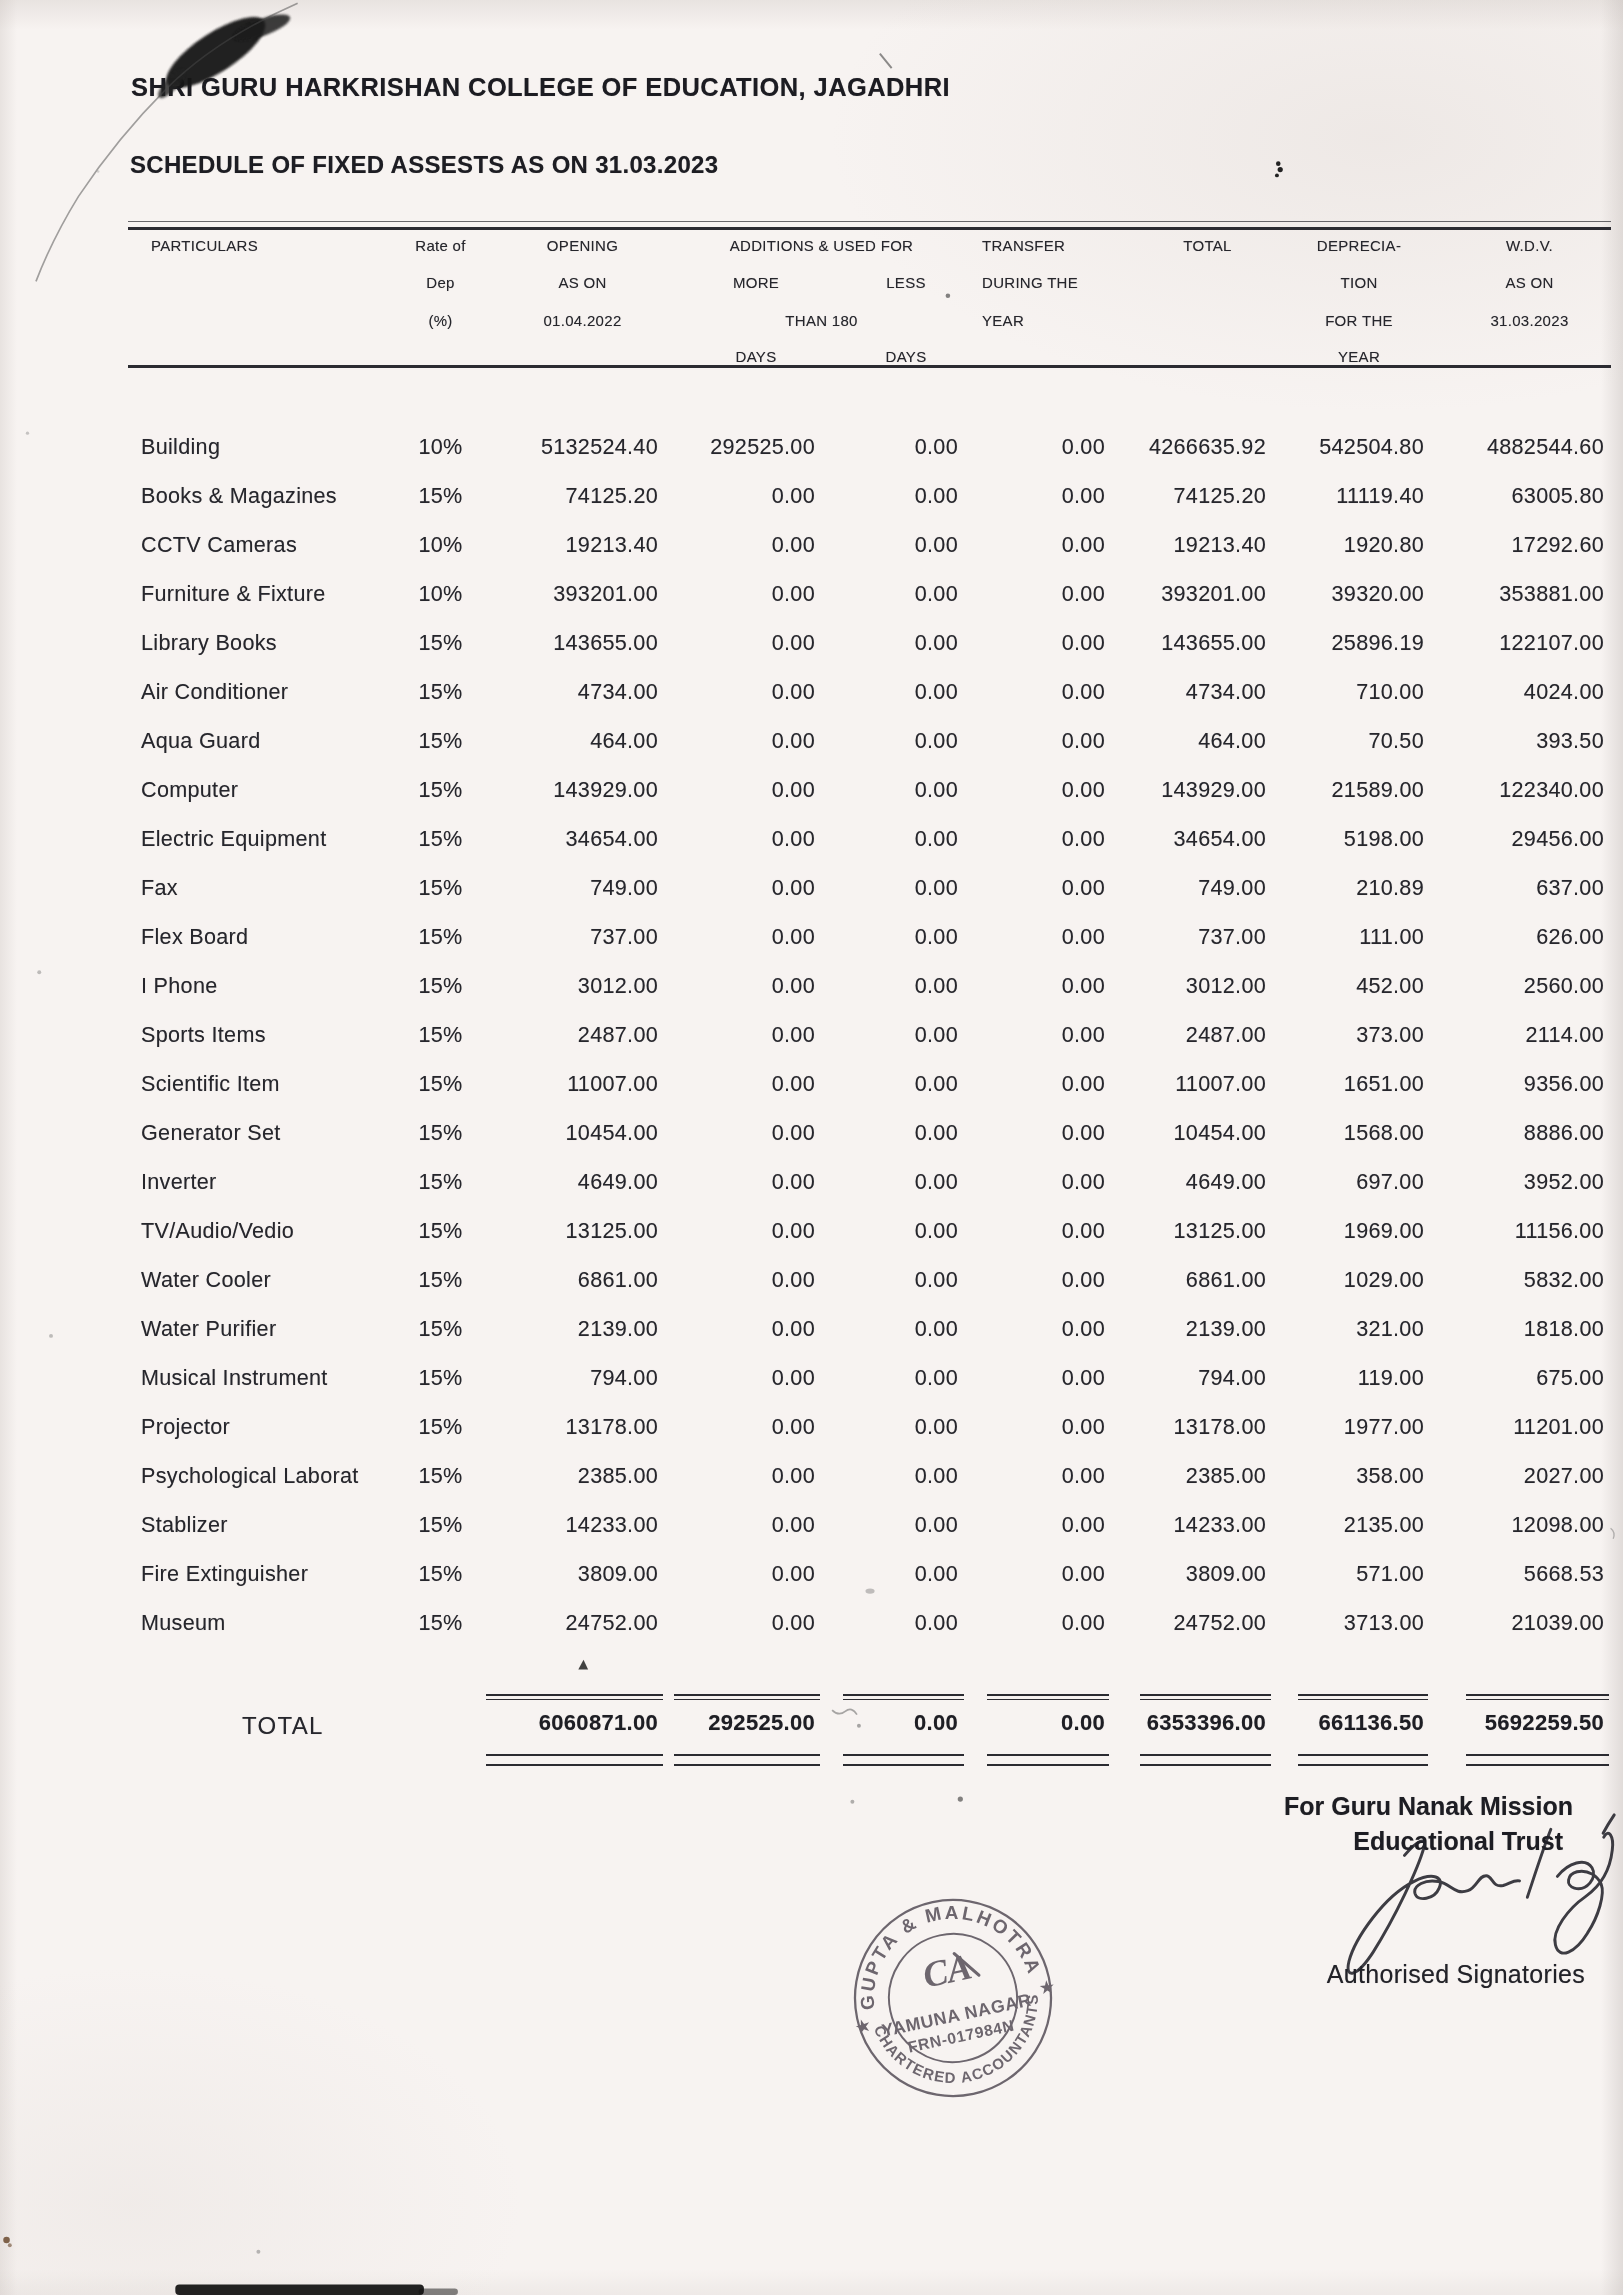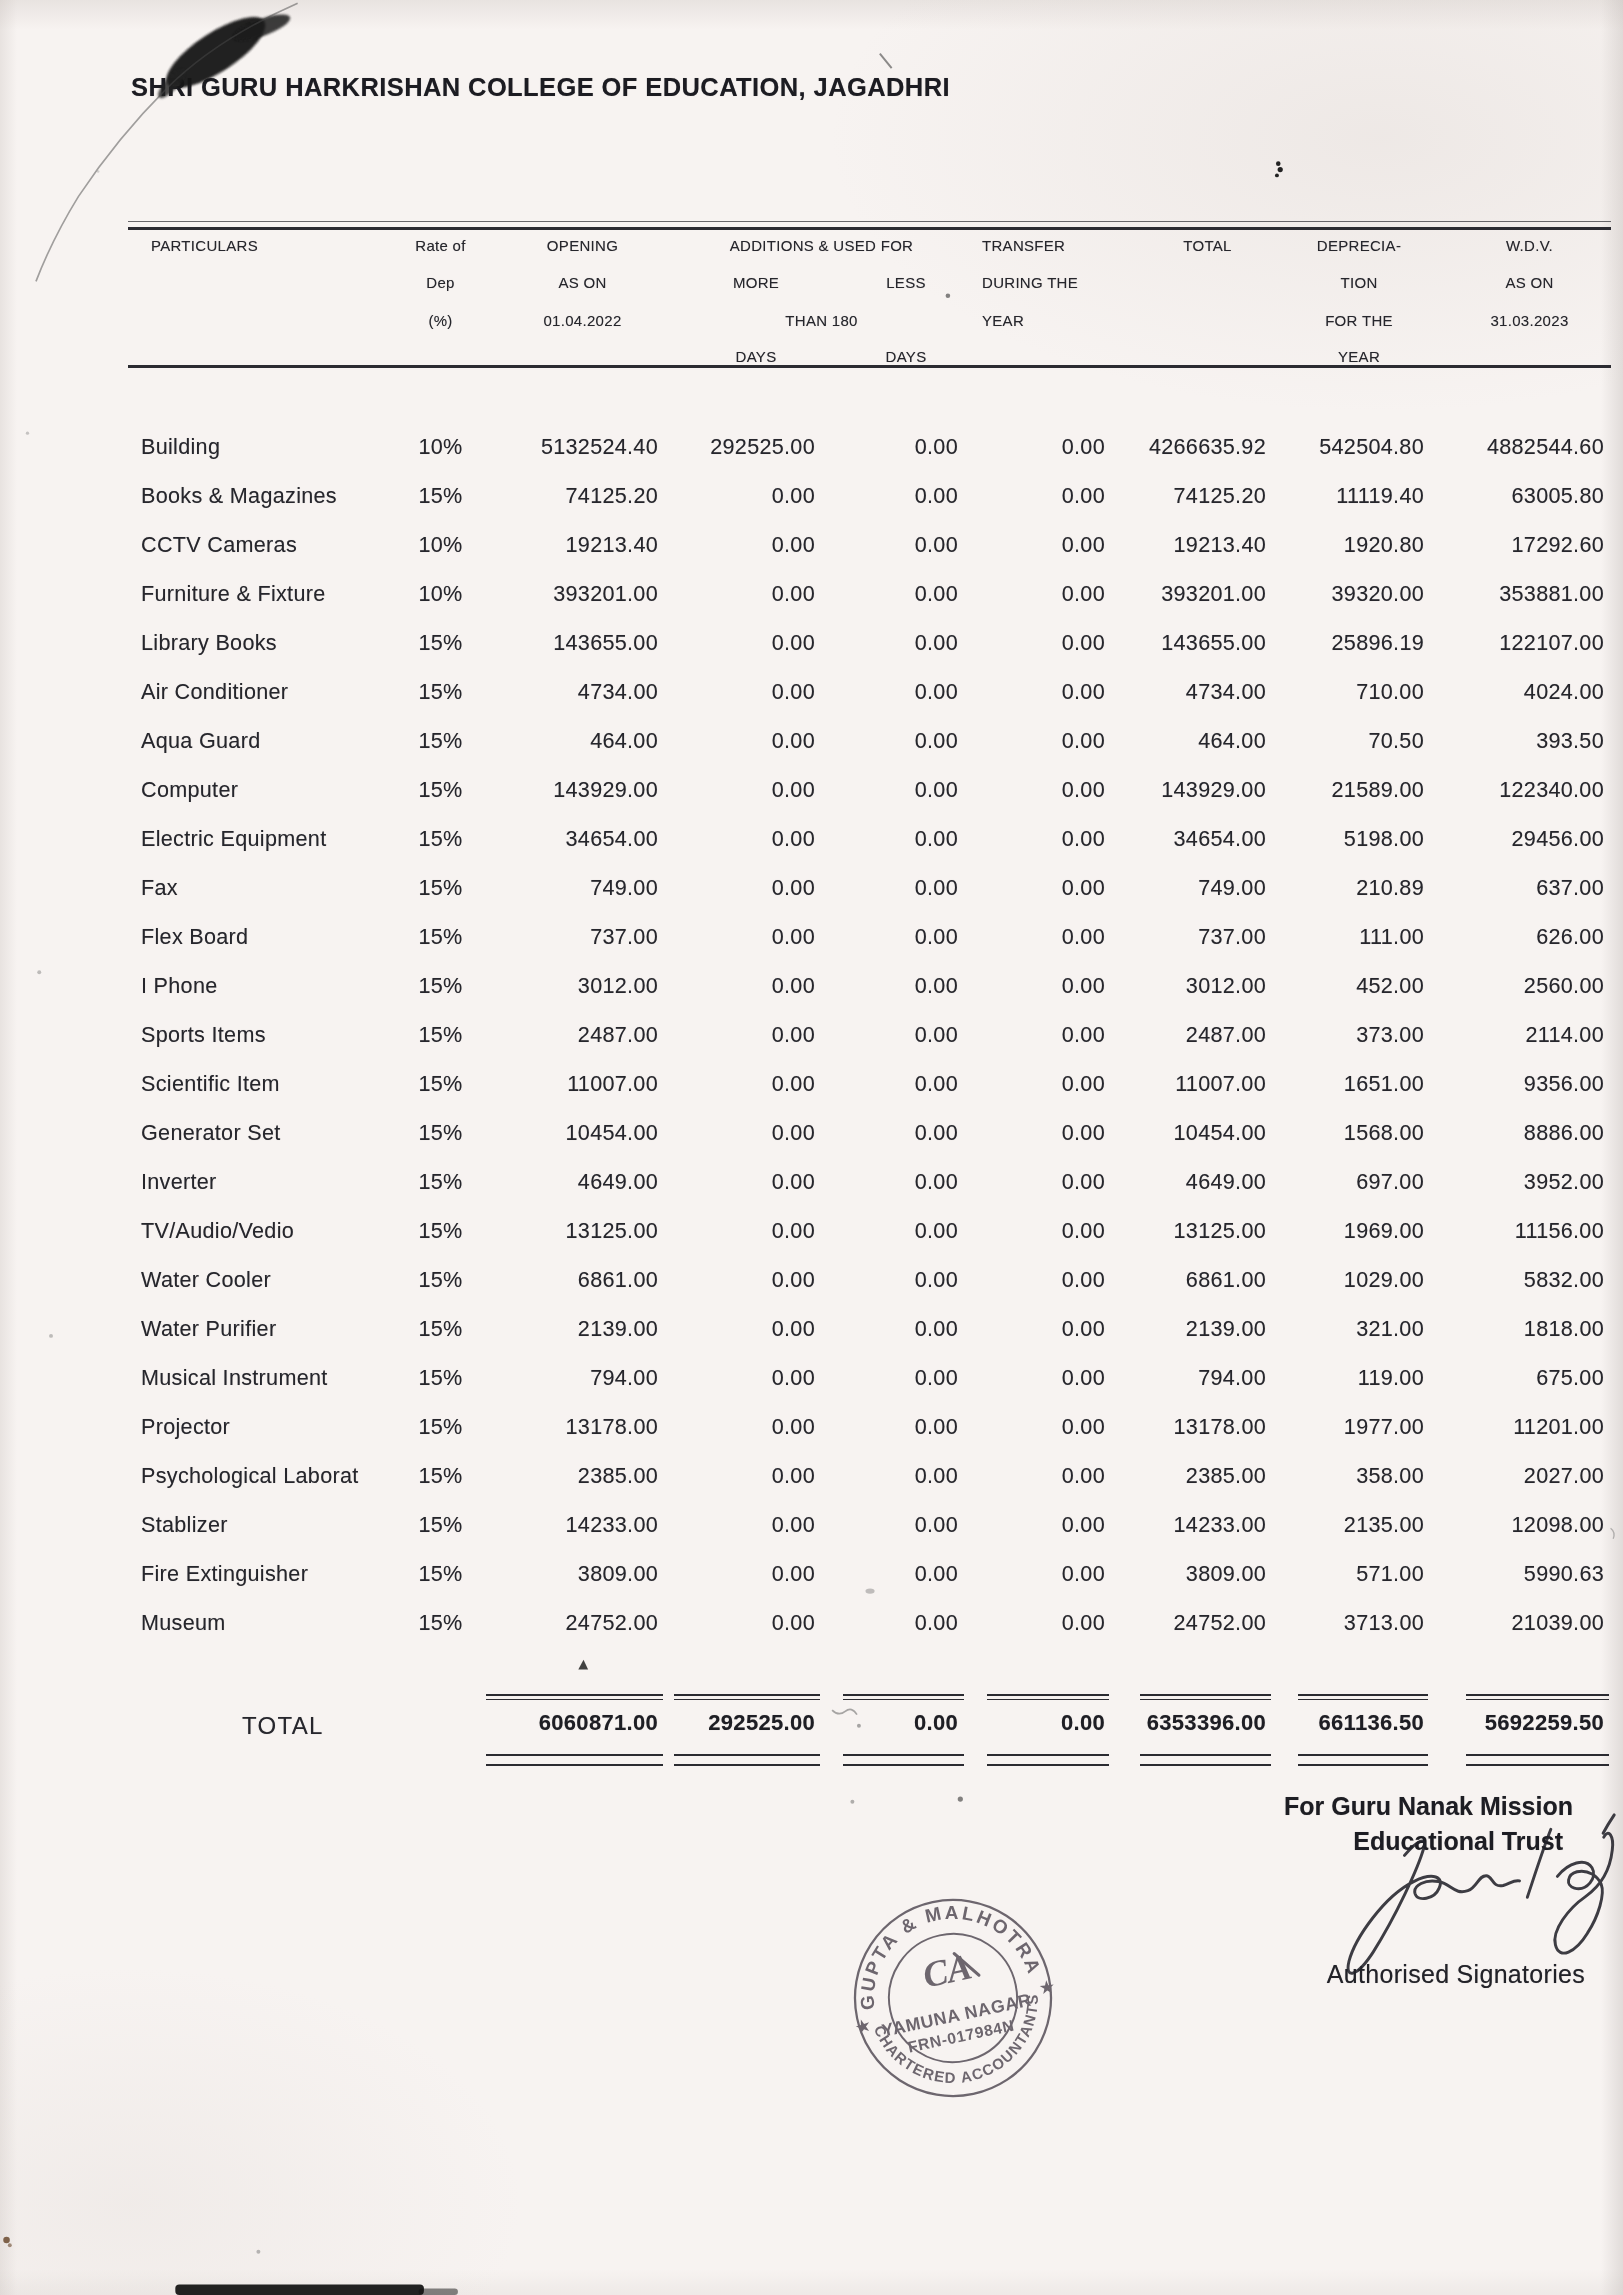--- a/index.html
+++ b/index.html
@@ -59,20 +59,21 @@
   .auth-text { position:absolute; font-size:25px; font-weight:400; color:#222228;
                text-shadow:0 0 0.7px rgba(25,25,30,.45); letter-spacing:0.3px; }
   svg { position:absolute; overflow:visible; }
 </style>
 </head>
 <body>
 
 <div class="page">
 
   <div class="abs doc-title">SHRI GURU HARKRISHAN  COLLEGE OF EDUCATION, JAGADHRI</div>
+  <div class="abs doc-subtitle">SCHEDULE OF FIXED ASSESTS AS ON 31.03.2023</div>
 
   <div class="rule" style="left:128px;top:221px;width:1483px;height:1.3px;opacity:.7"></div>
   <div class="rule" style="left:128px;top:227px;width:1483px;height:2.6px"></div>
   <div class="rule" style="left:128px;top:365px;width:1483px;height:2.6px"></div>
 
   <div class="hdr" style="left:151px;top:237px;">
     <span>PARTICULARS</span>
   </div>
   <div class="hdr ctr" style="left:388px;top:237px;width:105px;height:131px;">
     <div class="l1">Rate of</div>
@@ -372,21 +373,21 @@
       </div>
       <div class="trow">
         <span class="cell c-part">Fire Extinguisher</span>
         <span class="cell c-rate">15%</span>
         <span class="cell c-num c-opening">3809.00</span>
         <span class="cell c-num c-more">0.00</span>
         <span class="cell c-num c-less">0.00</span>
         <span class="cell c-num c-transfer">0.00</span>
         <span class="cell c-num c-total">3809.00</span>
         <span class="cell c-num c-dep">571.00</span>
-        <span class="cell c-num c-wdv">5990.63</span>
+        <span class="cell c-num c-wdv">5668.53</span>
       </div>
       <div class="trow">
         <span class="cell c-part">Museum</span>
         <span class="cell c-rate">15%</span>
         <span class="cell c-num c-opening">24752.00</span>
         <span class="cell c-num c-more">0.00</span>
         <span class="cell c-num c-less">0.00</span>
         <span class="cell c-num c-transfer">0.00</span>
         <span class="cell c-num c-total">24752.00</span>
         <span class="cell c-num c-dep">3713.00</span>

